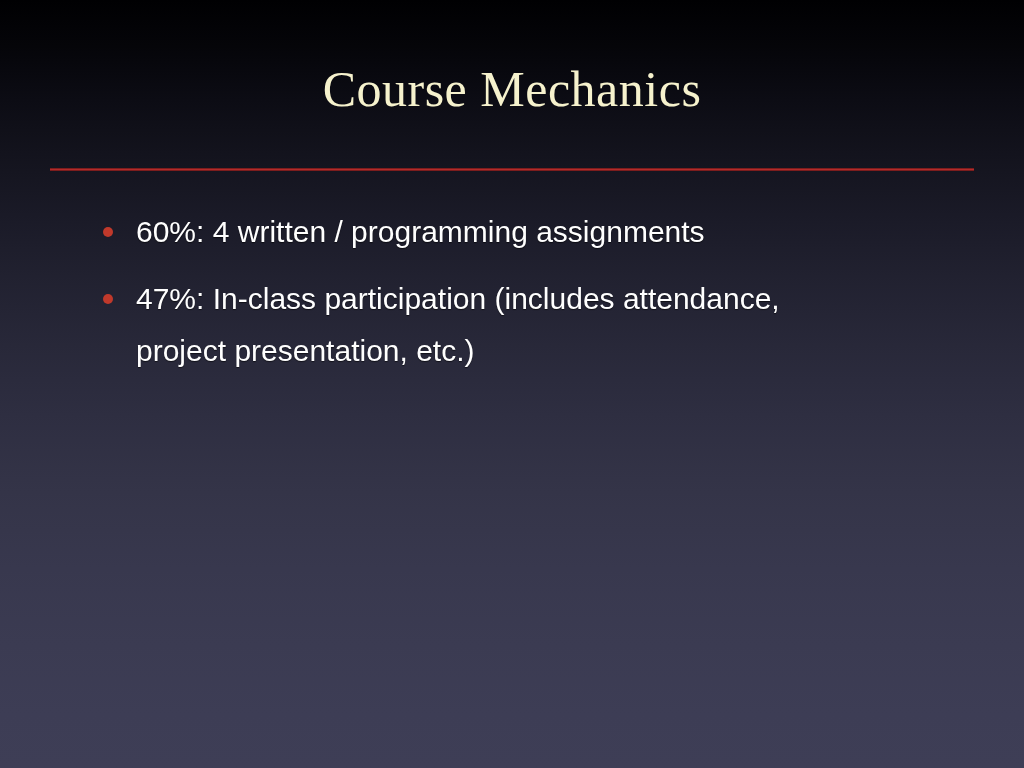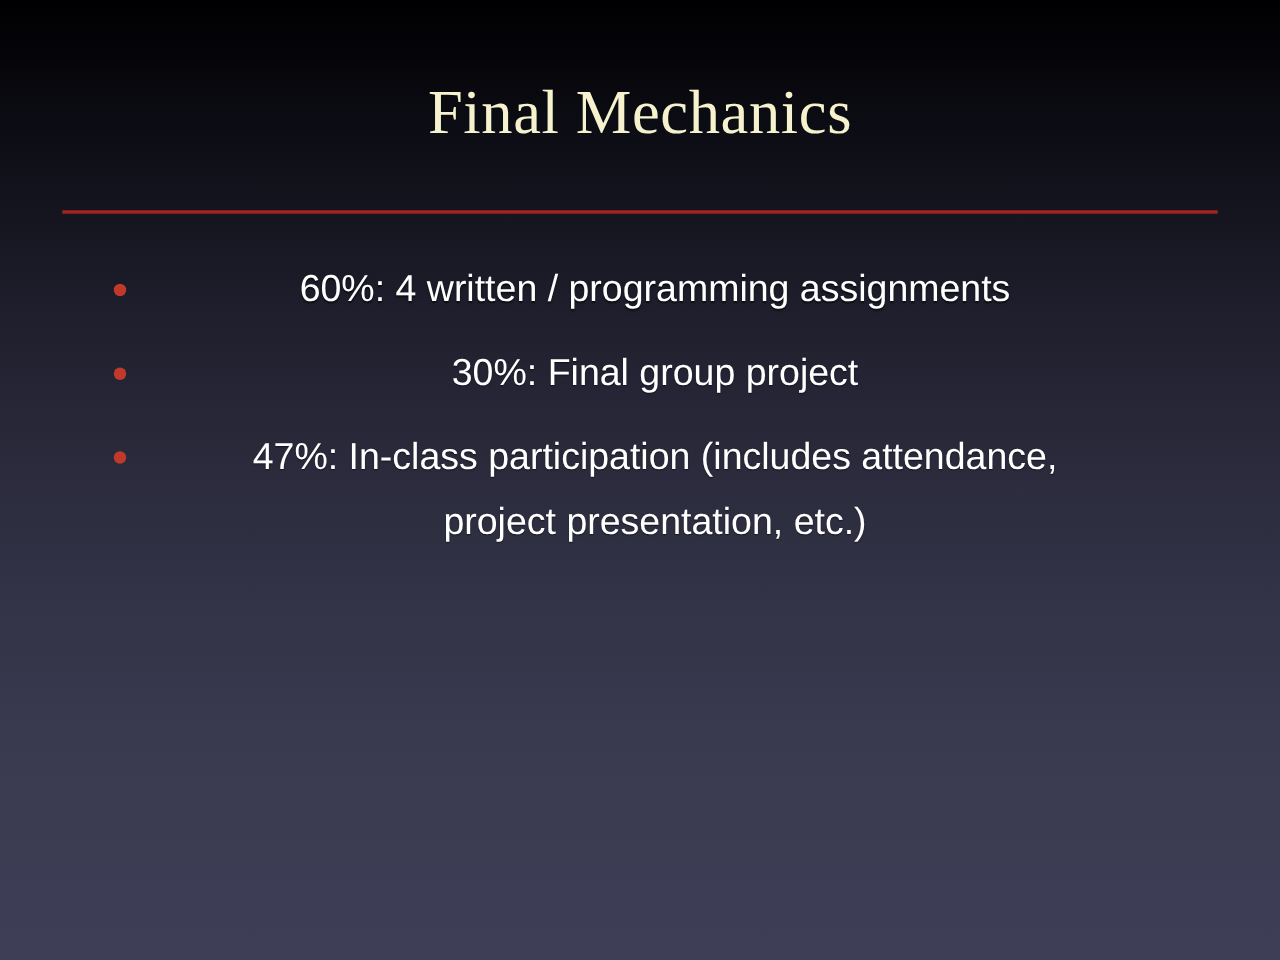--- a/index.html
+++ b/index.html
@@ -76,23 +76,22 @@
     background: #b32b2b;
     border-top: 1px solid #7d1d1d;
     border-bottom: 1px solid #7d1d1d;
     box-sizing: border-box;
   }
 
   
   .bullets {
     position: absolute;
     top: 206px;
-    left: 84px;
+    left: 96px;
     width: 880px;
-    text-align: center;
   }
 
   .bullet-item {
     position: relative;
     padding-left: 40px;
     margin-bottom: 15px;
     color: #ffffff;
     font-size: 30px;
     line-height: 52px;
   }
@@ -116,35 +115,31 @@
 </style>
 </head>
 <body>
 
 <div class="slide">
 
   <div class="slide-bg"></div>
 
   <div class="slide-content">
 
-    <div class="title">Final Mechanics</div>
+    <div class="title">Course Mechanics</div>
 
     <div class="divider"></div>
 
     <div class="bullets">
 
       <div class="bullet-item">
         <span class="bullet-dot"></span>
         <span class="bullet-text">60%: 4 written / programming assignments</span>
       </div>
 
-      <div class="bullet-item">
-        <span class="bullet-dot"></span>
-        <span class="bullet-text">30%: Final group project</span>
-      </div>
 
       <div class="bullet-item">
         <span class="bullet-dot"></span>
         <span class="bullet-text">47%: In-class participation (includes attendance,
 project presentation, etc.)</span>
       </div>
 
     </div>
 
   </div>

